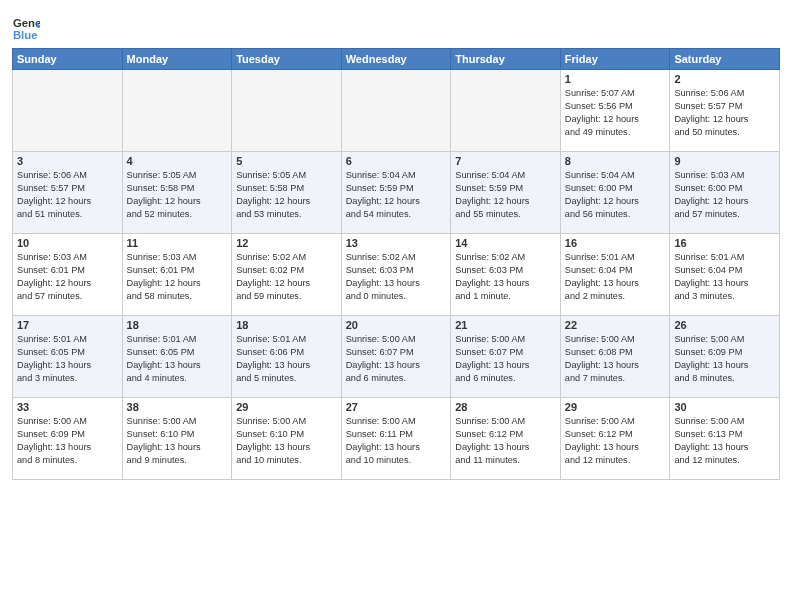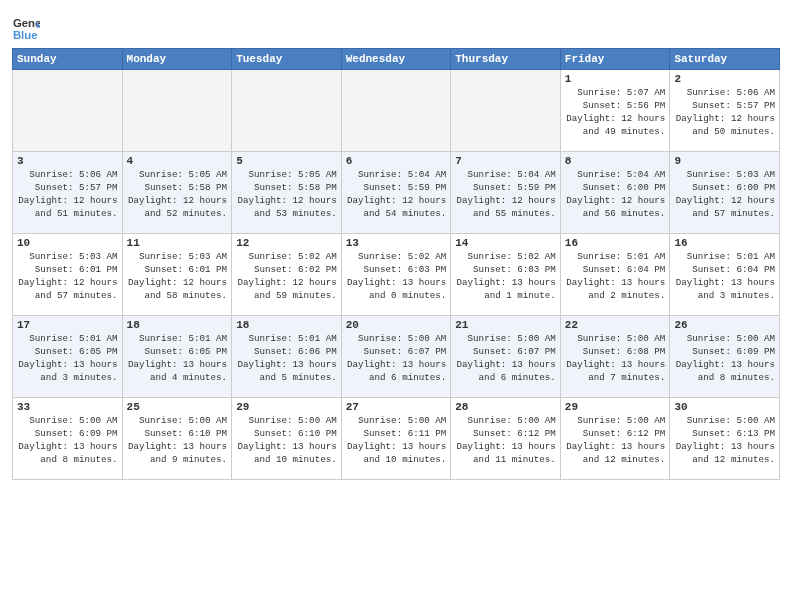--- a/index.html
+++ b/index.html
@@ -40,21 +40,20 @@
       line-height: 1.1;
     }
     .subtitle {
       font-size: 14px;
       color: #555;
     }
     table {
       width: 100%;
       border-collapse: collapse;
       table-layout: fixed;
-      font-family: Liberation Mono, monospace;
     }
     th {
       background-color: #4a7fc1;
       color: #fff;
       font-size: 11px;
       font-weight: bold;
       padding: 4px 4px;
       text-align: left;
       border: 1px solid #3a6aaa;
     }
@@ -77,21 +76,20 @@
       font-size: 11px;
       font-weight: bold;
       color: #333;
       display: block;
       margin-bottom: 2px;
     }
     .day-info {
       font-size: 9.2px;
       line-height: 1.4;
       color: #333;
-      text-align: right;
     }
   </style>
 </head>
 <body>
 
 <div class="container">
   <div class="header-row">
     <div class="logo">
       <svg class="logo-icon" viewBox="0 0 32 32">
         <text x="1" y="15" font-size="13" font-weight="bold" fill="#333" font-family="Arial">General</text>
@@ -299,21 +297,21 @@
         </tr>
         <tr>
           <td>
             <span class="day-num">33</span>
             <div class="day-info" style="white-space: pre-line;">Sunrise: 5:00 AM
 Sunset: 6:09 PM
 Daylight: 13 hours
 and 8 minutes.</div>
           </td>
           <td>
-            <span class="day-num">25</span>
+            <span class="day-num">38</span>
             <div class="day-info" style="white-space: pre-line;">Sunrise: 5:00 AM
 Sunset: 6:10 PM
 Daylight: 13 hours
 and 9 minutes.</div>
           </td>
           <td>
             <span class="day-num">29</span>
             <div class="day-info" style="white-space: pre-line;">Sunrise: 5:00 AM
 Sunset: 6:10 PM
 Daylight: 13 hours

